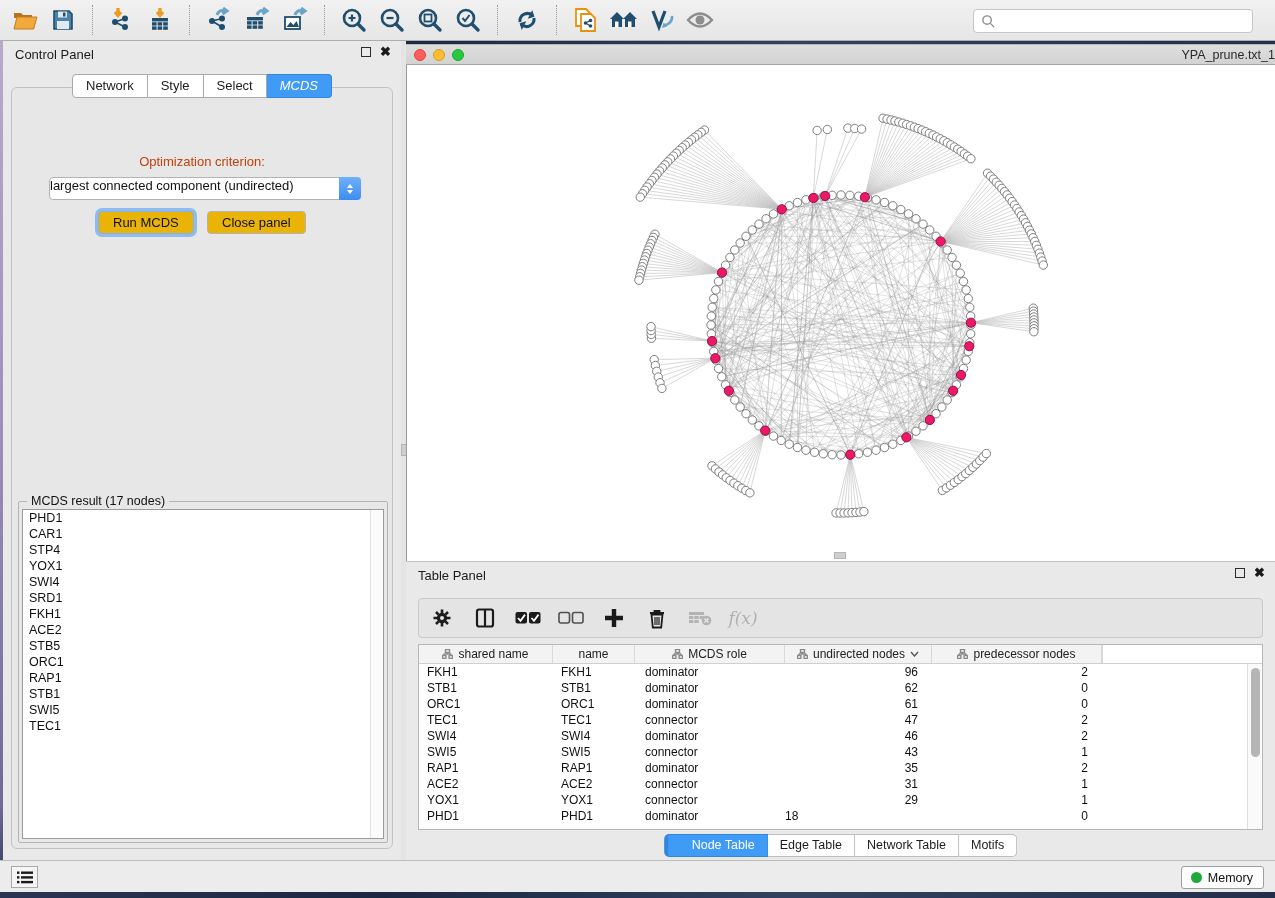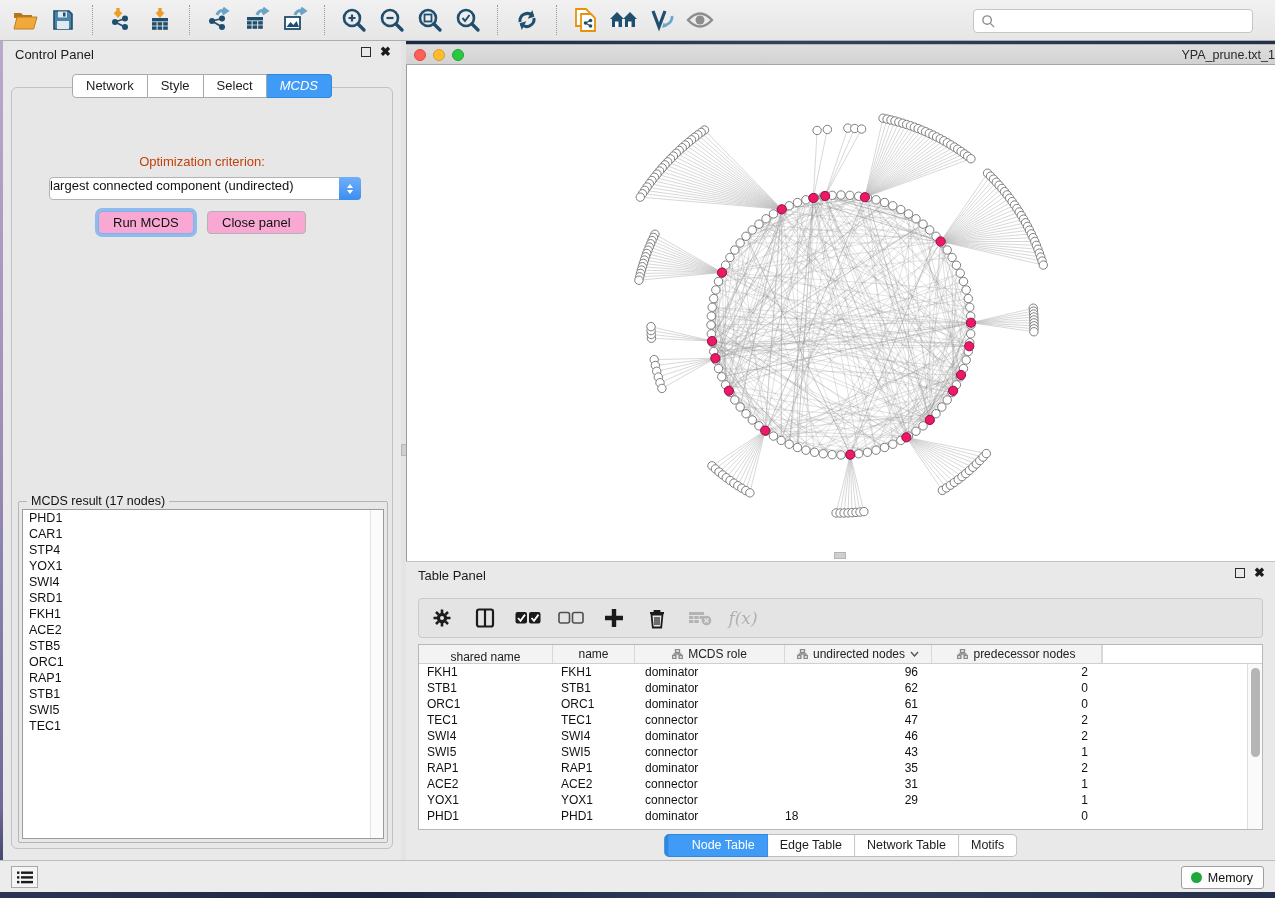--- a/index.html
+++ b/index.html
@@ -42,21 +42,21 @@
       background:#e7e7e7; border:1px solid #c2c2c2; border-radius:6px; }
   #opt-label { position:absolute; left:0; right:0; top:66px; text-align:center; font-size:13px; color:#c2410c; }
   #opt-select { position:absolute; left:37px; top:89px; width:312px; height:23px; background:#fff;
       border:1px solid #b3b3b3; border-radius:4px; font-size:13px; color:#111;
       display:flex; align-items:flex-start; }
   #opt-stepper { position:absolute; right:-1px; top:-1px; width:22px; height:23px; border-radius:0 4px 4px 0;
       background:linear-gradient(180deg,#6fb0f9,#3c8df2); display:flex; flex-direction:column;
       align-items:center; justify-content:center; gap:2px; }
   .chev-up { width:0; height:0; border-left:3.5px solid transparent; border-right:3.5px solid transparent; border-bottom:4.5px solid #fff; }
   .chev-dn { width:0; height:0; border-left:3.5px solid transparent; border-right:3.5px solid transparent; border-top:4.5px solid #fff; }
-  .cp-btn { position:absolute; top:123px; height:23px; background:#f9a8d4; border:1px solid #b3b3b3;
+  .cp-btn { position:absolute; top:123px; height:23px; background:#eab308; border:1px solid #b3b3b3;
       border-radius:4px; font-size:13px; color:#111; font-family:"Liberation Sans",sans-serif; padding:0 14px; }
   #run-btn { left:86px; box-shadow:0 0 0 3px rgba(106,169,240,.7); border-color:#7fb2ef; }
   #closepanel-btn { left:195px; }
 
   #mcds-fieldset { position:absolute; left:6px; top:413px; width:370px; height:342px;
       border:1px solid #b5b5b5; border-radius:2px; }
   #mcds-legend { position:absolute; left:8px; top:-8px; background:#e7e7e7; padding:0 4px; font-size:12.5px; color:#111; }
   #mcds-listbox { position:absolute; left:3px; top:7px; width:362px; height:330px; background:#fff;
       border:1px solid #9b9b9b; overflow:hidden; }
   #mcds-scroll { position:absolute; right:0; top:0; width:13px; height:100%; background:#fbfbfb; border-left:1px solid #e2e2e2; }
@@ -1166,21 +1166,21 @@
             <path d="M16.5 8.5 l4 4 M20.5 8.5 l-4 4" stroke="#e4e4e4" stroke-width="1.6"></path>
           </svg>
       </button>
       <span class="tp-icon">
           <span class="fx-label">f(x)</span>
         </span>
     </div>
 
     <div id="node-table">
       <div id="nt-header">
-          <div class="nt-hcell" style="width: 134px; flex-direction: column;">
+          <div class="nt-hcell" style="width: 134px;">
             <svg width="11" height="10" viewBox="0 0 11 10">
               <g fill="none" stroke="#8a8a8a" stroke-width="1.4">
                 <rect x="3.5" y="0.5" width="4" height="3"></rect>
                 <rect x="0.5" y="6.5" width="3.4" height="3"></rect>
                 <rect x="7.1" y="6.5" width="3.4" height="3"></rect>
                 <path d="M5.5 3.5 V5 M2.2 6.5 V5 H8.8 V6.5"></path>
               </g>
             </svg>
             <span>shared name</span>
           </div>

